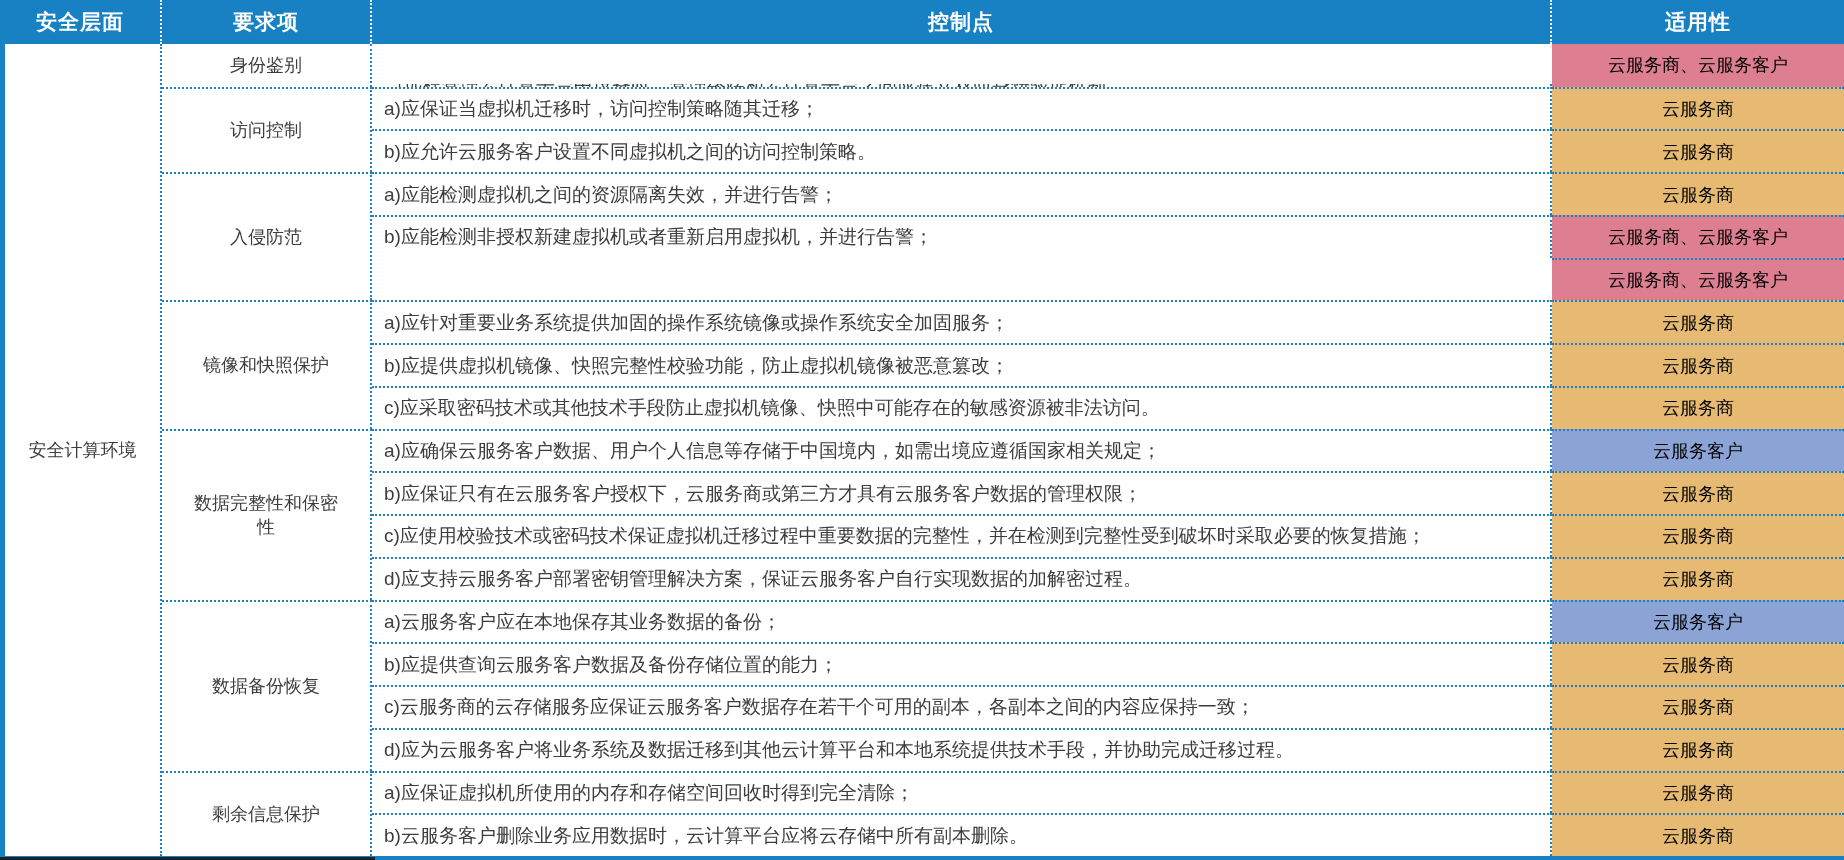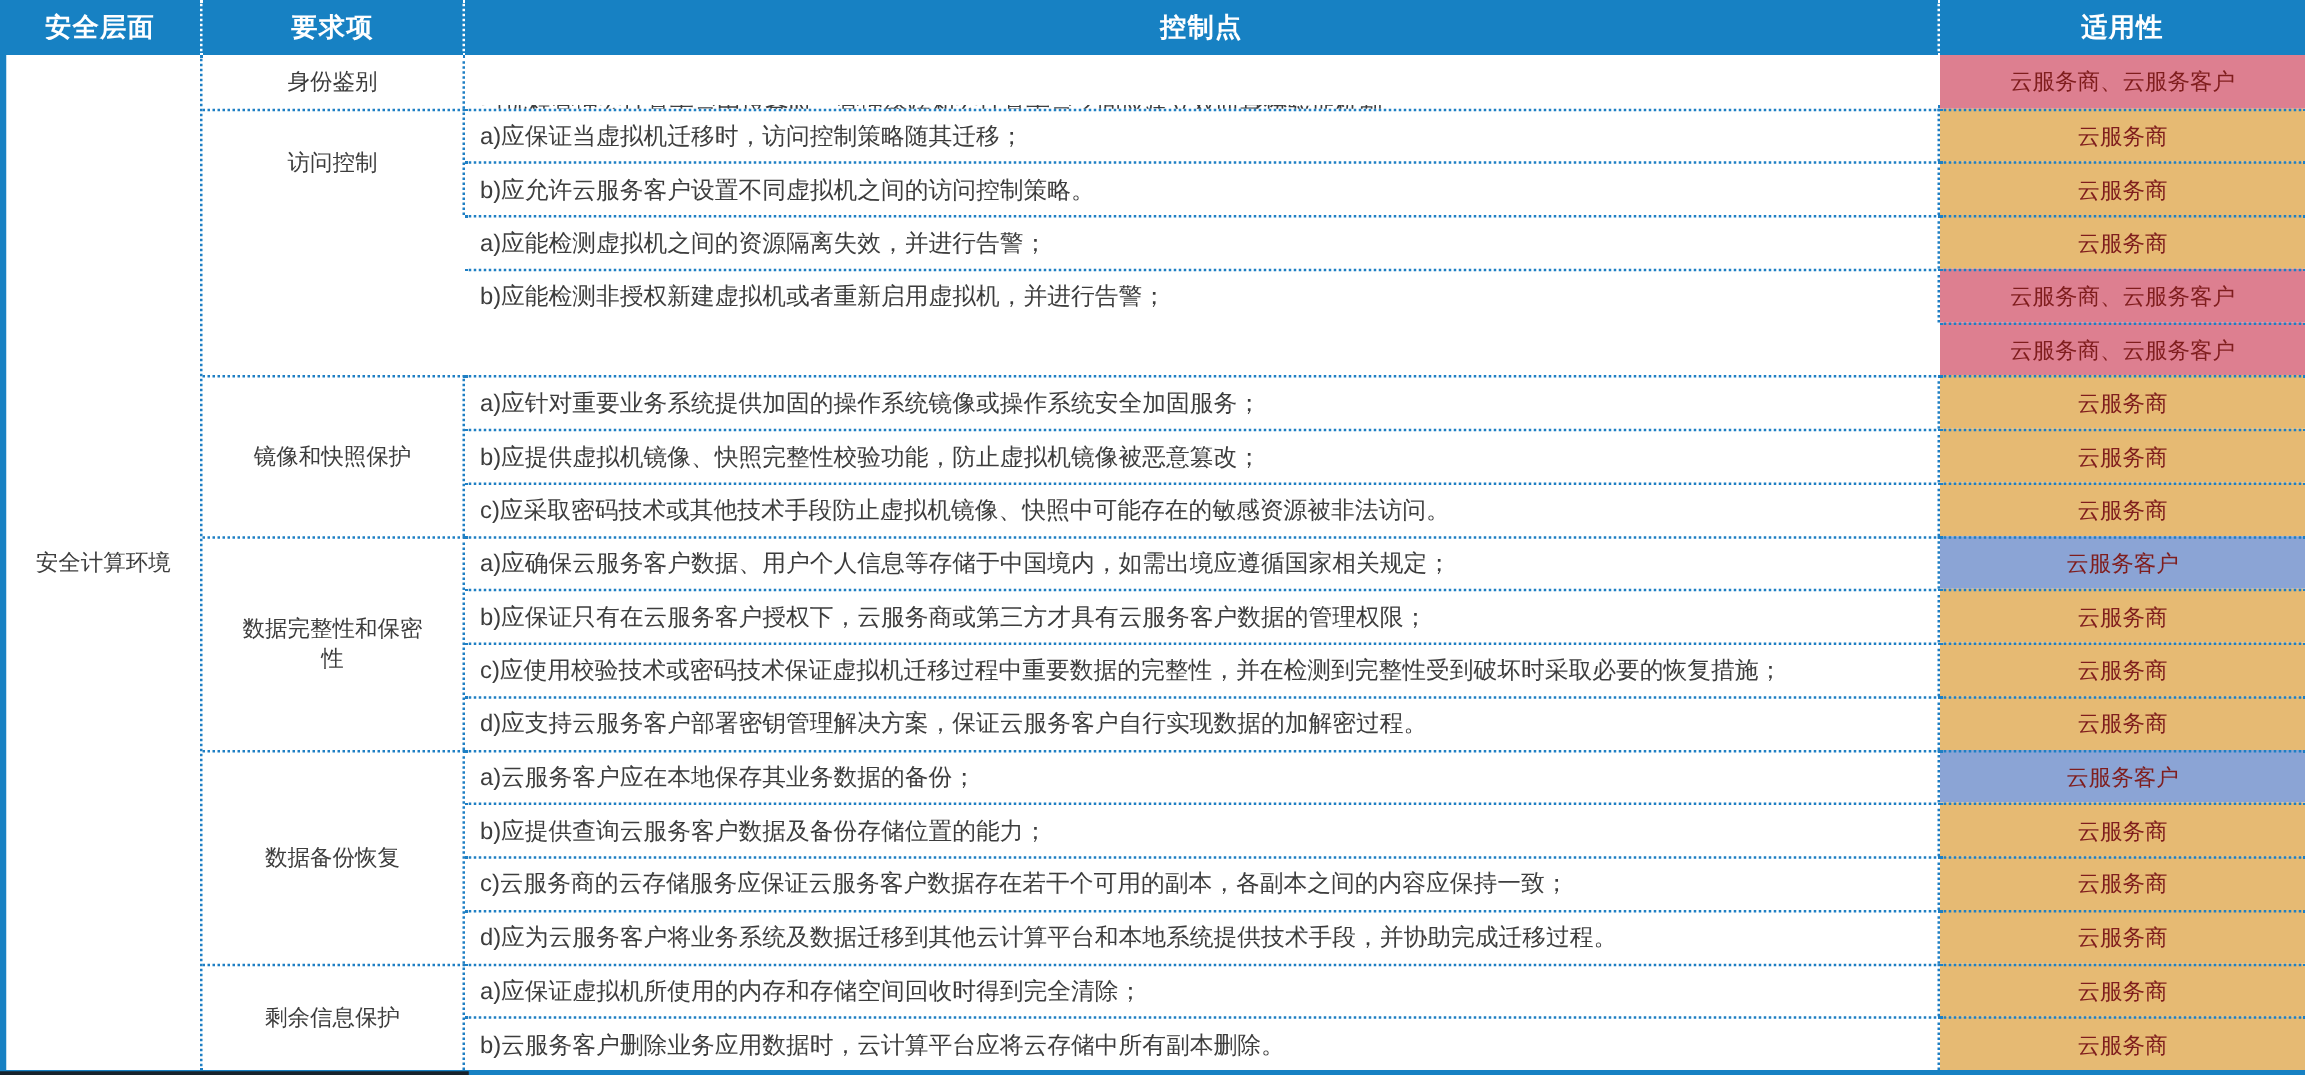--- a/index.html
+++ b/index.html
@@ -16,21 +16,21 @@
   .bodygrid{display:grid;grid-template-columns:157px 210px 1180px 292px;
     grid-template-rows:repeat(19,1fr);height:812px;width:1839px;
     border-left:5px solid #1781c3;border-bottom:4px solid #1781c3;box-sizing:content-box;}
   .cell{display:flex;align-items:center;color:#3d3d3d;font-size:18px;box-sizing:border-box;}
   .layer{grid-column:1;grid-row:1 / span 19;justify-content:center;text-align:center;
     border-right:2px dotted #1e7fc4;}
   .cp{grid-column:2;justify-content:center;text-align:center;
     border-right:2px dotted #1e7fc4;padding:0 24px;line-height:1.35;}
   .req{grid-column:3;justify-content:flex-start;text-align:left;font-size:19px;
     border-right:2px dotted #1e7fc4;padding:0 10px 0 12px;white-space:nowrap;overflow:hidden;}
-  .app{grid-column:4;justify-content:center;color:#7f1d1d;}
+  .app{grid-column:4;justify-content:center;color:#000000;}
   .bt{border-top:2px dotted #1e7fc4;}
 
   
   .bstrip{position:absolute;left:0;bottom:0;width:375px;height:3px;background:#18222b;}
 </style>
 </head>
 <body>
 
 <div id="shot">
 
@@ -40,20 +40,21 @@
     <div class="hcell hdiv">控制点</div>
     <div class="hcell">适用性</div>
   </div>
 
   <div class="bodygrid">
 
     <div class="cell layer">安全计算环境</div>
 
     <div class="cell cp" style="grid-row:1 / span 1;">身份鉴别</div>
     <div class="cell cp bt" style="grid-row:2 / span 2;">访问控制</div>
+    <div class="cell cp bt" style="grid-row:4 / span 3;">入侵防范</div>
     <div class="cell cp bt" style="grid-row:7 / span 3;">镜像和快照保护</div>
     <div class="cell cp bt" style="grid-row:10 / span 4;font-family:Liberation Serif, serif;">数据完整性和保密性</div>
     <div class="cell cp bt" style="grid-row:14 / span 4;">数据备份恢复</div>
     <div class="cell cp bt" style="grid-row:18 / span 2;">剩余信息保护</div>
 
     <div class="cell req" style="grid-row:1;margin-top:40px;">当远程管理云计算平台中设备时，管理终端和云计算平台之间应建立双向身份验证机制。</div>
     <div class="cell app" style="grid-row: 1; background: rgb(221, 127, 144);">云服务商、云服务客户</div>
 
     <div class="cell req bt" style="grid-row:2;">a)应保证当虚拟机迁移时，访问控制策略随其迁移；</div>
     <div class="cell app bt" style="grid-row: 2; background: rgb(230, 186, 115);">云服务商</div>

